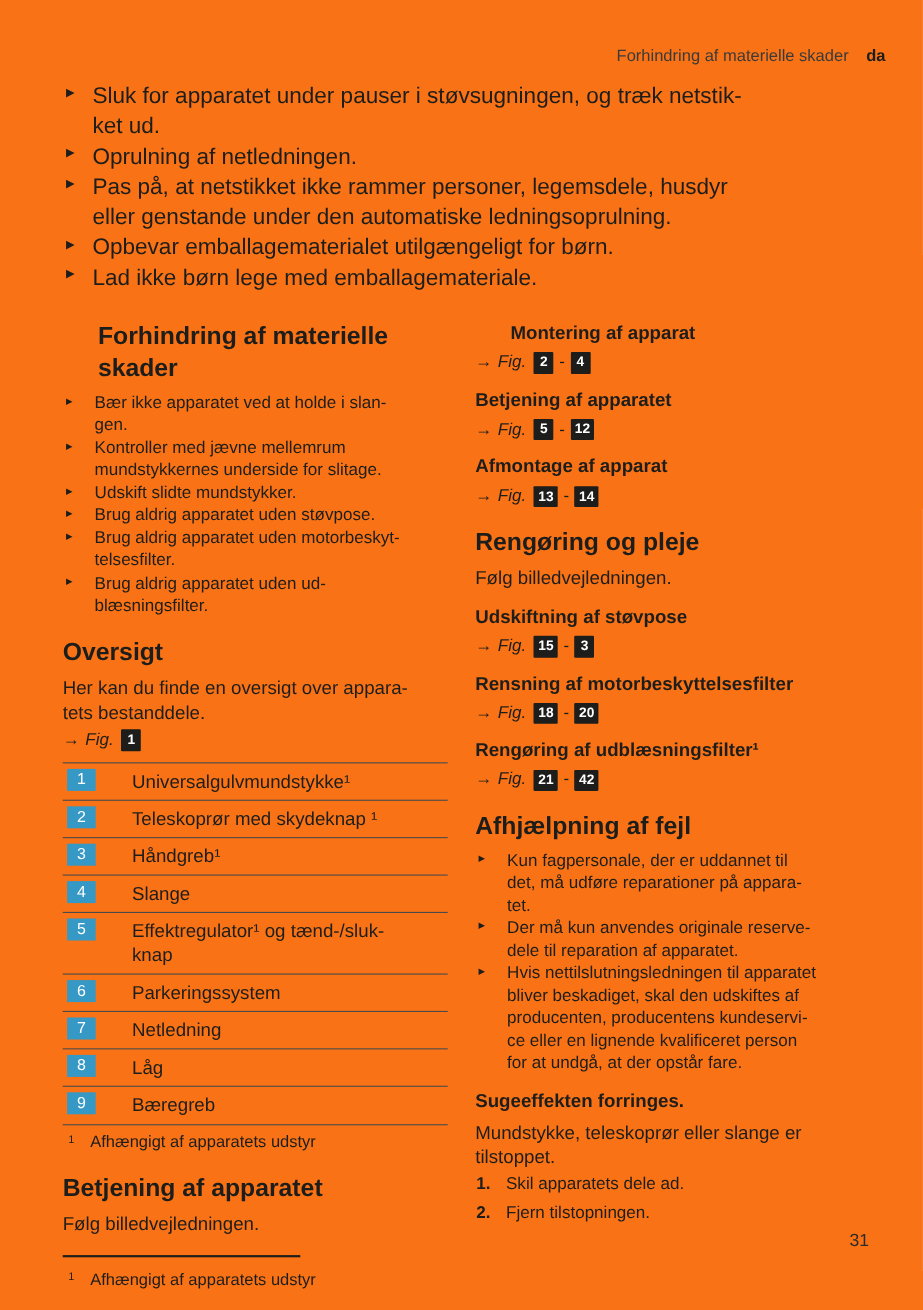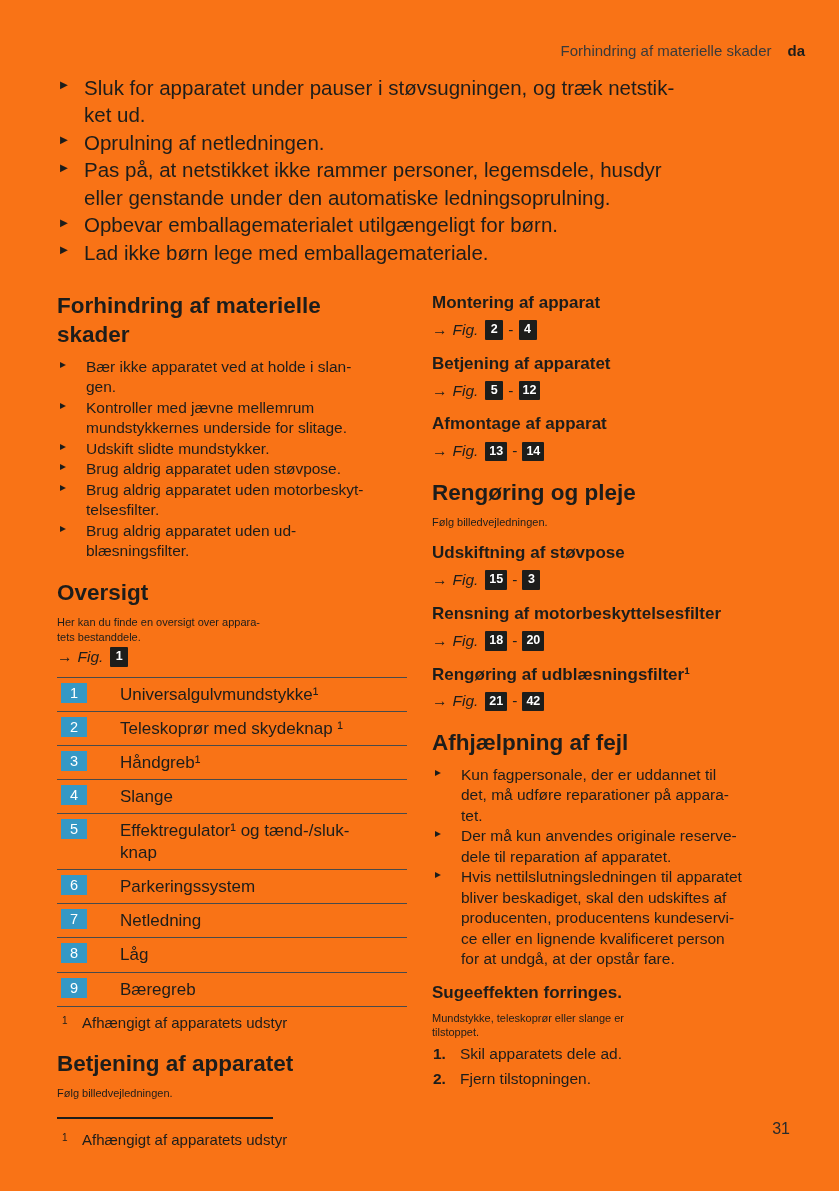--- a/index.html
+++ b/index.html
@@ -16,26 +16,26 @@
 
   
   .intro-list { margin-top:15px; font-size:20.5px; line-height:1.34; }
   .bullet-item { display:flex; }
   .bullet-item .marker { flex:0 0 24px; padding-left:3px; padding-top:0.42em; font-size:0.5em; color:#1d1d1b; }
   .bullet-item .text { white-space:pre-line; flex:1; }
 
   
   .columns { display:flex; gap:25px; margin-top:26px; }
   .col { width:350px; flex:0 0 350px; }
-  .col > :first-child { margin-top:0; }
+  .col > :first-child { margin-top:0;margin-left:32px; }
 
   h1.sec { font-size:22.5px; line-height:1.28; font-weight:700; margin:18px 0 7px;
     white-space:pre-line; }
   h2.sub { font-size:17px; line-height:1.3; font-weight:700; margin:13px 0 6px; white-space:pre-line; }
-  p.body { font-size:11px; line-height:1.32; margin:0 0 2px; white-space:pre-line; }
+  p.body { font-size:17px; line-height:1.32; margin:0 0 2px; white-space:pre-line; }
 
   .small-bullets { font-size:15.5px; line-height:1.32; }
   .small-bullets .marker { flex:0 0 26px; padding-left:3px; padding-top:0.40em; font-size:0.5em; }
 
   
   .figref { display:flex; align-items:center; font-size:15.5px; margin:3px 0 10px; }
   .figref .arrow { margin-right:5px; }
   .figref .fig-label { font-style:italic; margin-right:7px; }
   .figref .sep { margin:0 5px; }
   .badge-black { background:#1d1d1b; color:#fff; font-weight:700; font-size:12.5px;

